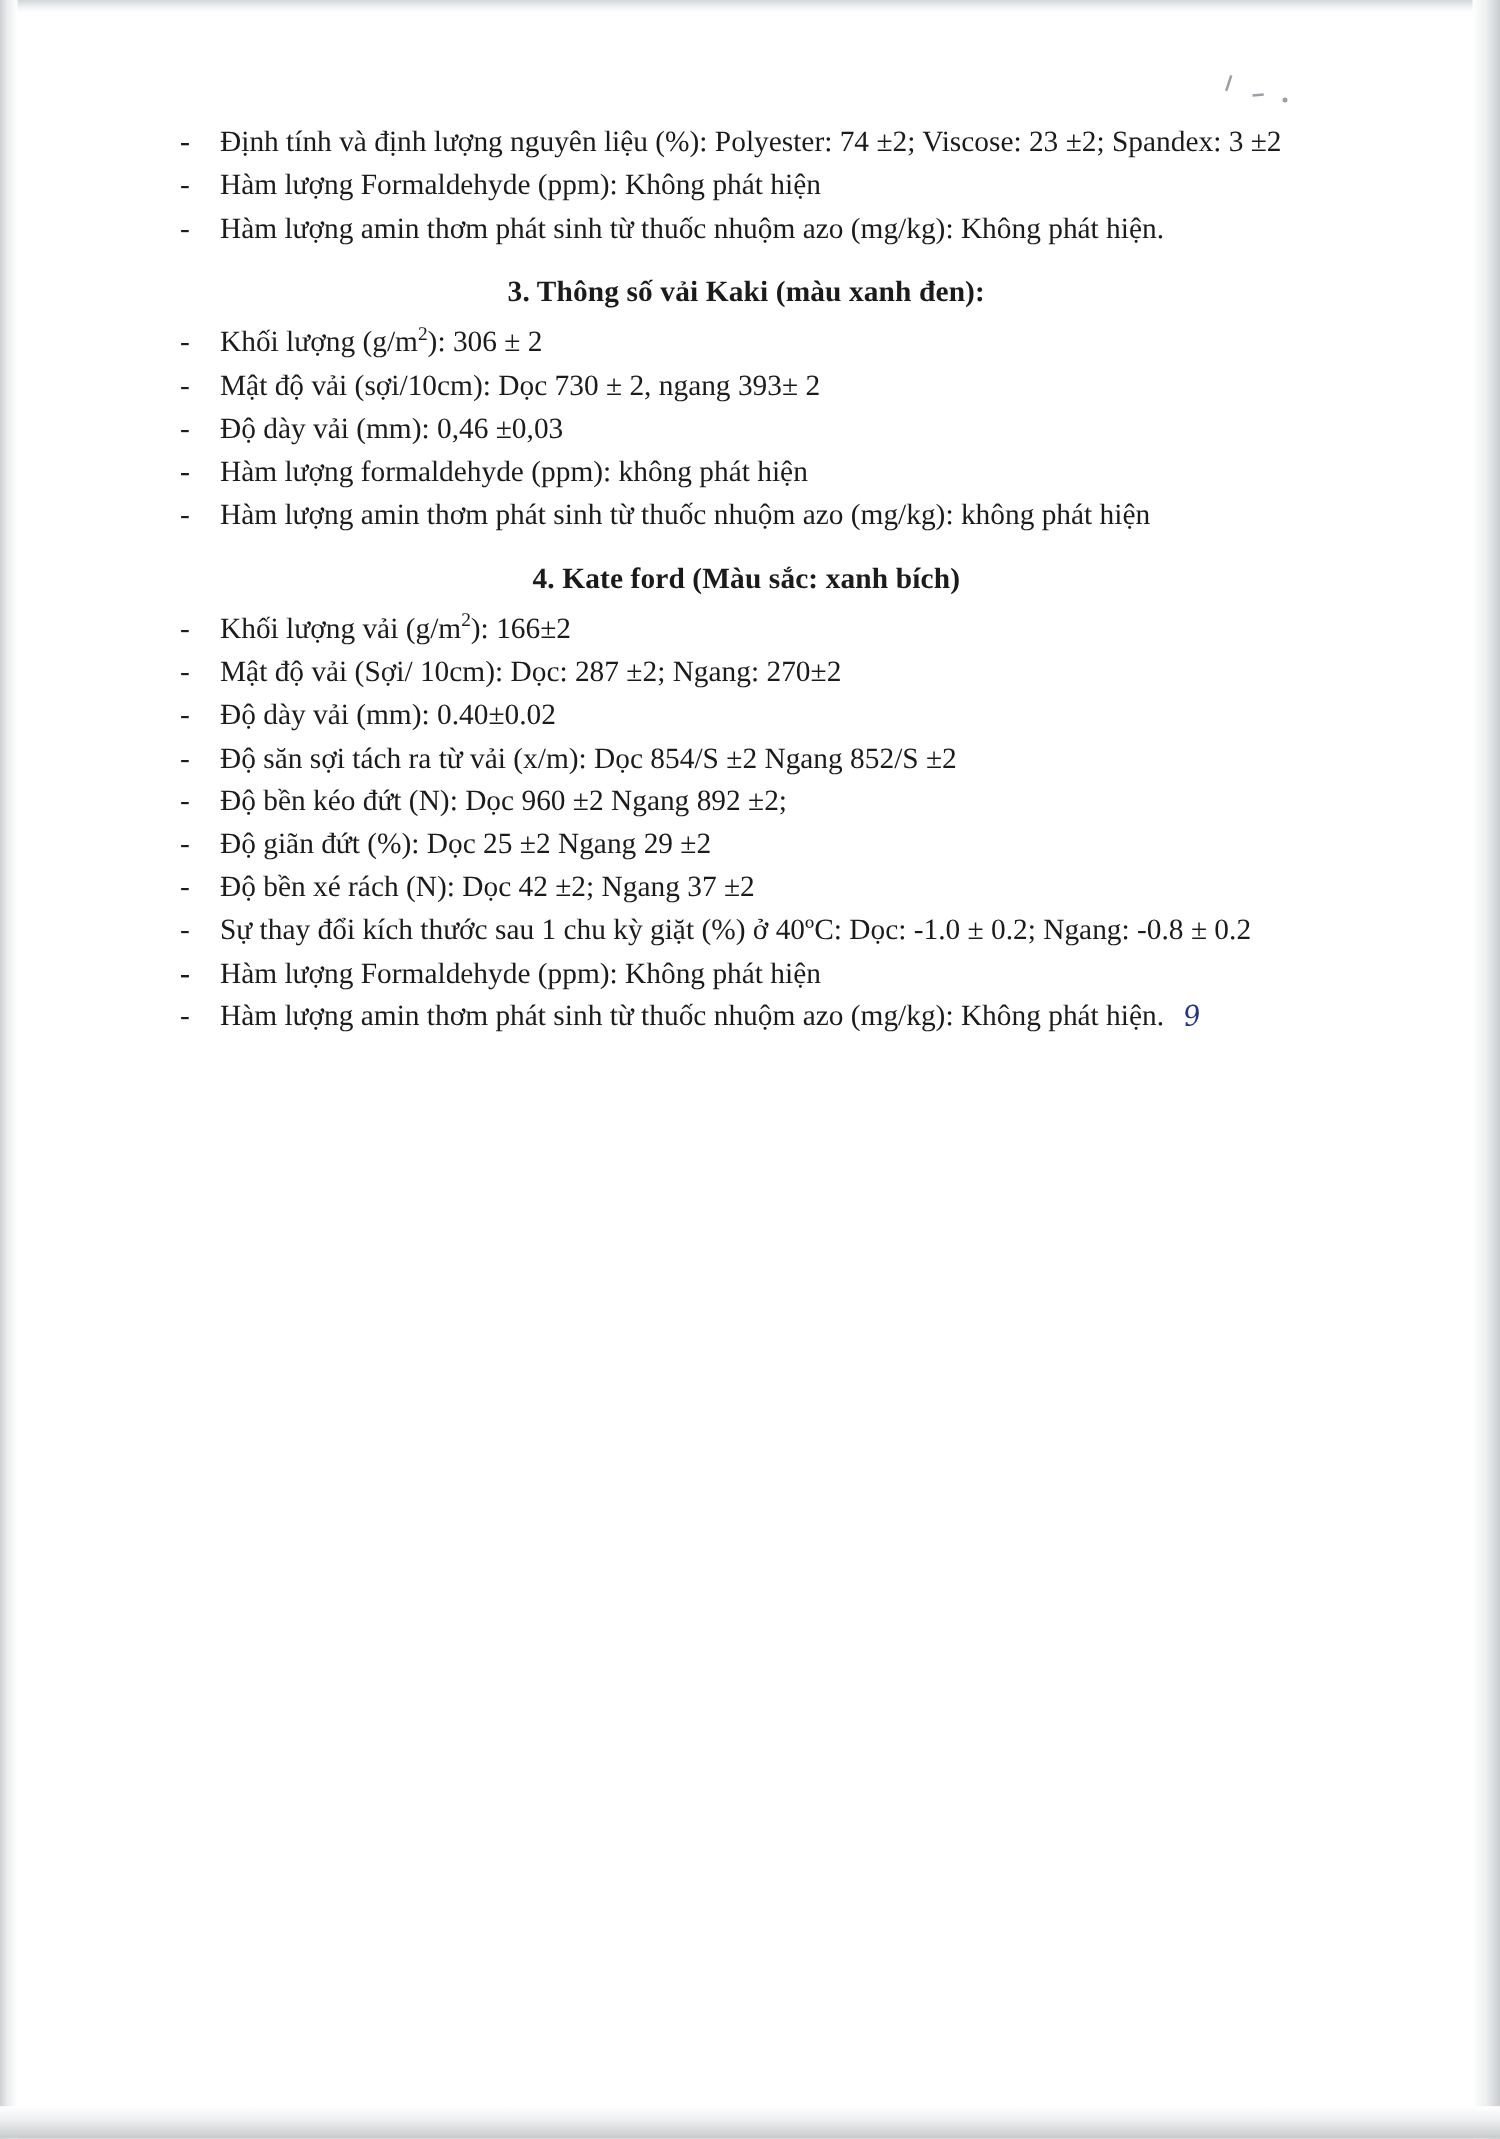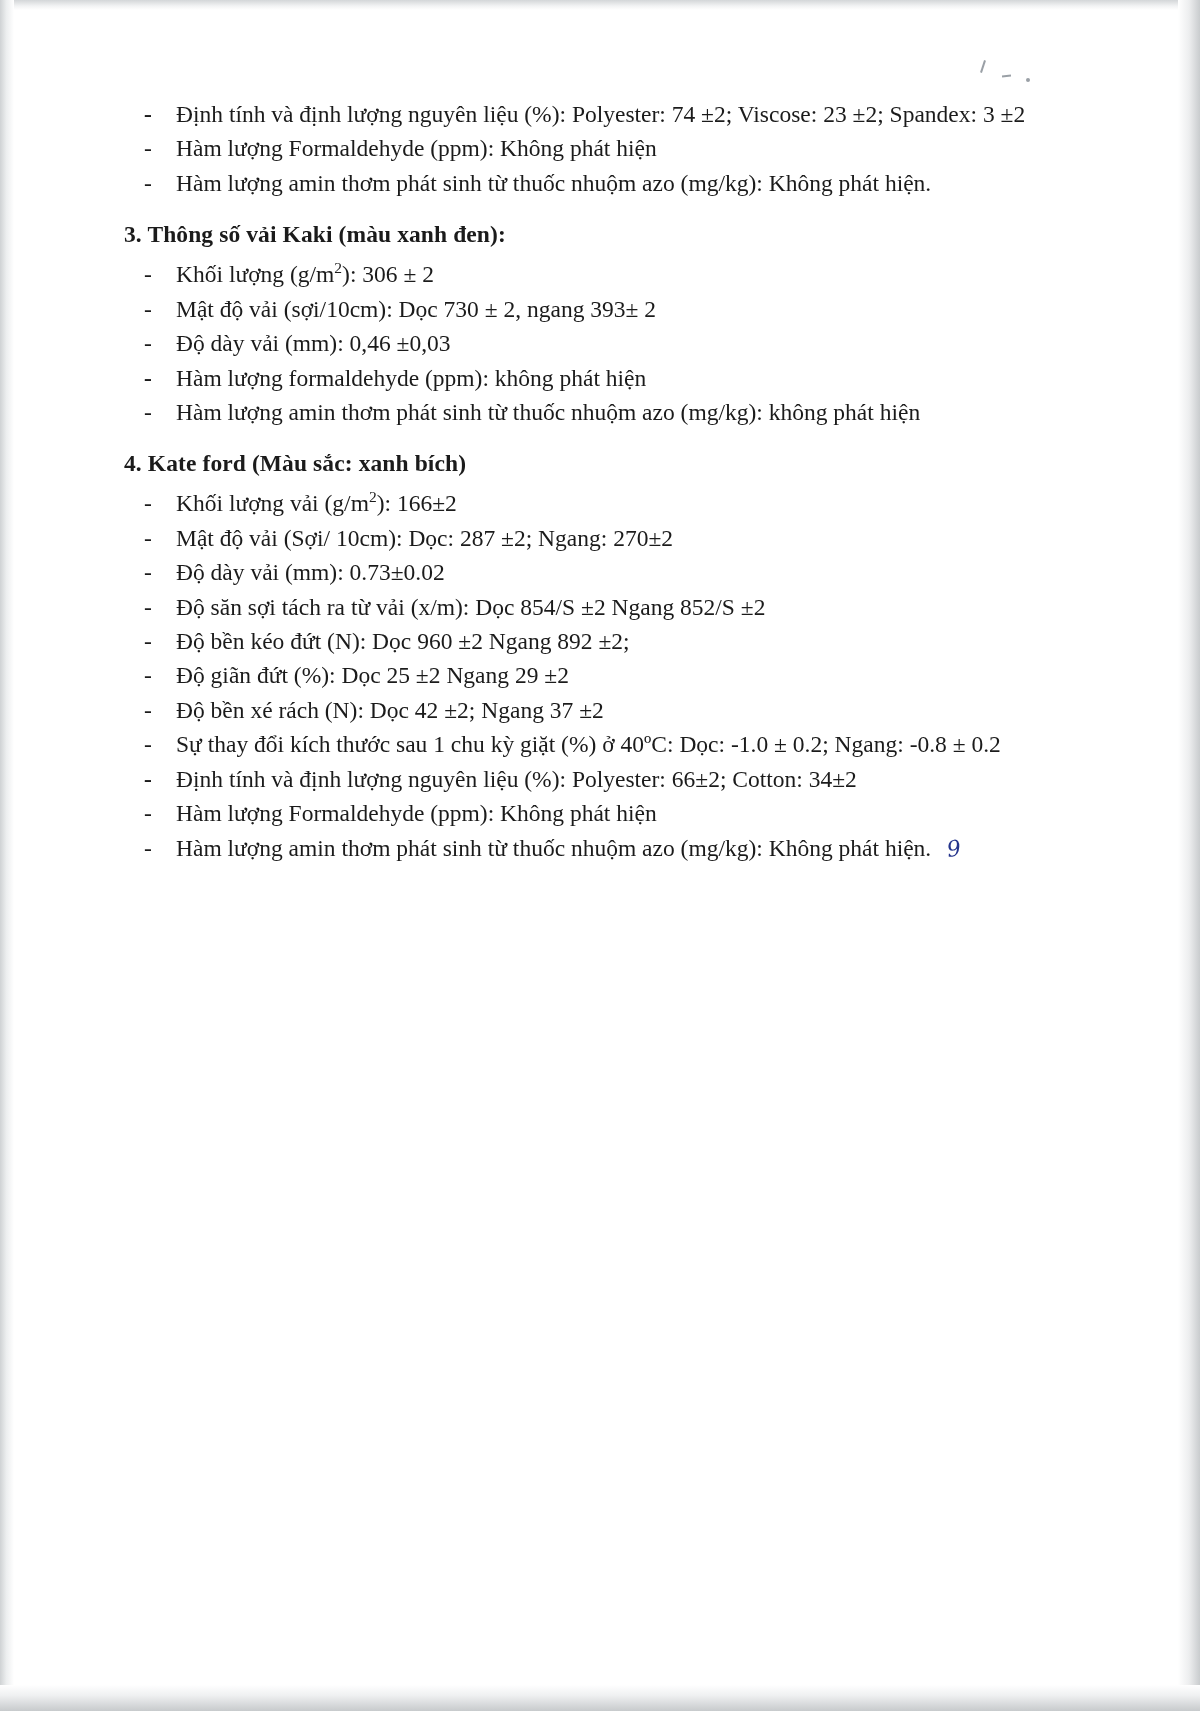--- a/index.html
+++ b/index.html
@@ -77,20 +77,21 @@
   .block-top > li {
     margin-bottom: 1px;
     line-height: 1.42;
   }
 
   .section-heading {
     font-weight: bold;
     font-size: 23.5px;
     margin: 22px 0 10px -16px;
     letter-spacing: 0.1px;
+    text-align: center;
   }
 
   .spaced > li {
     margin-bottom: 13px;
   }
 
   sup {
     font-size: 0.66em;
     vertical-align: super;
     line-height: 0;
@@ -192,21 +193,21 @@
       <li>
         <span class="dash">-</span>
         <span>Khối lượng vải (g/m<sup>2</sup>): 166±2</span>
       </li>
       <li>
         <span class="dash">-</span>
         <span>Mật độ vải (Sợi/ 10cm): Dọc: 287 ±2; Ngang: 270±2</span>
       </li>
       <li>
         <span class="dash">-</span>
-        <span>Độ dày vải (mm): 0.73±0.02</span>
+        <span>Độ dày vải (mm): 0.40±0.02</span>
       </li>
       <li>
         <span class="dash">-</span>
         <span>Độ săn sợi tách ra từ vải (x/m): Dọc 854/S ±2 Ngang 852/S ±2</span>
       </li>
       <li>
         <span class="dash">-</span>
         <span>Độ bền kéo đứt (N): Dọc 960 ±2 Ngang 892 ±2;</span>
       </li>
       <li>
@@ -219,21 +220,20 @@
       </li>
       <li>
         <span class="dash">-</span>
         <span>Sự thay đổi kích thước sau 1 chu kỳ giặt (%) ở 40ºC: Dọc: -1.0 ± 0.2; Ngang: -0.8 ± 0.2</span>
       </li>
       <li>
         <span class="dash">-</span>
       </li>
       <li>
         <span class="dash">-</span>
-        <span>Định tính và định lượng nguyên liệu (%): Polyester: 66±2; Cotton: 34±2</span>
       </li>
       <li>
         <span class="dash">-</span>
         <span>Hàm lượng Formaldehyde (ppm): Không phát hiện</span>
       </li>
       <li>
         <span class="dash">-</span>
         <span>Hàm lượng amin thơm phát sinh từ thuốc nhuộm azo (mg/kg): Không phát hiện.</span>
         <span class="handmark">9</span>
       </li>

